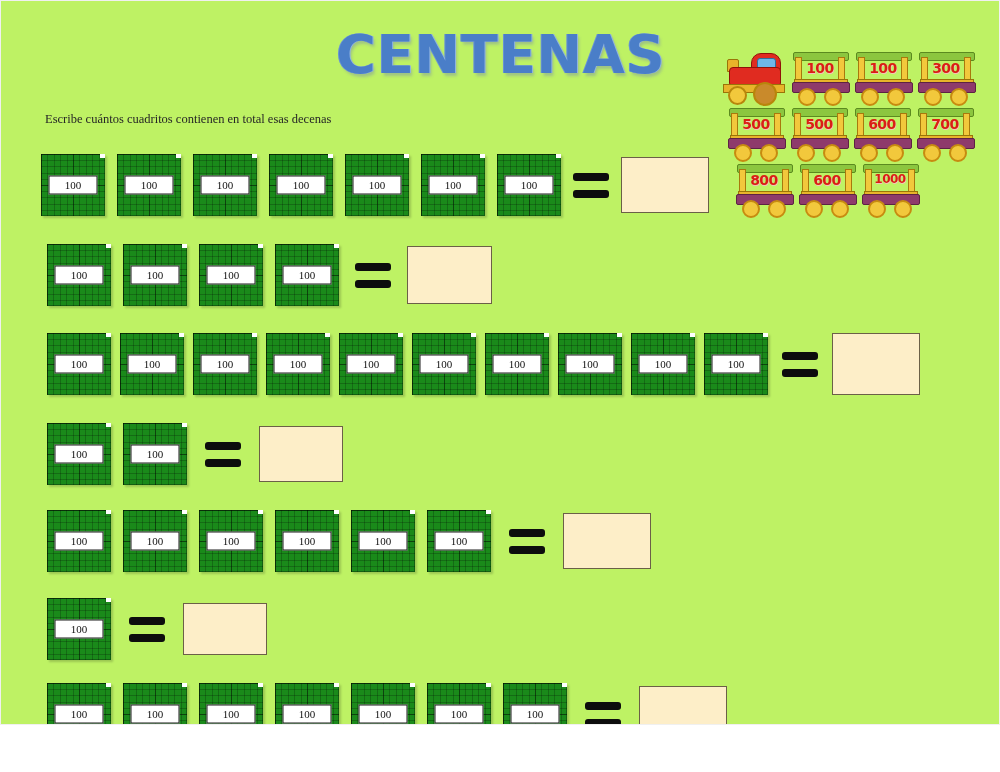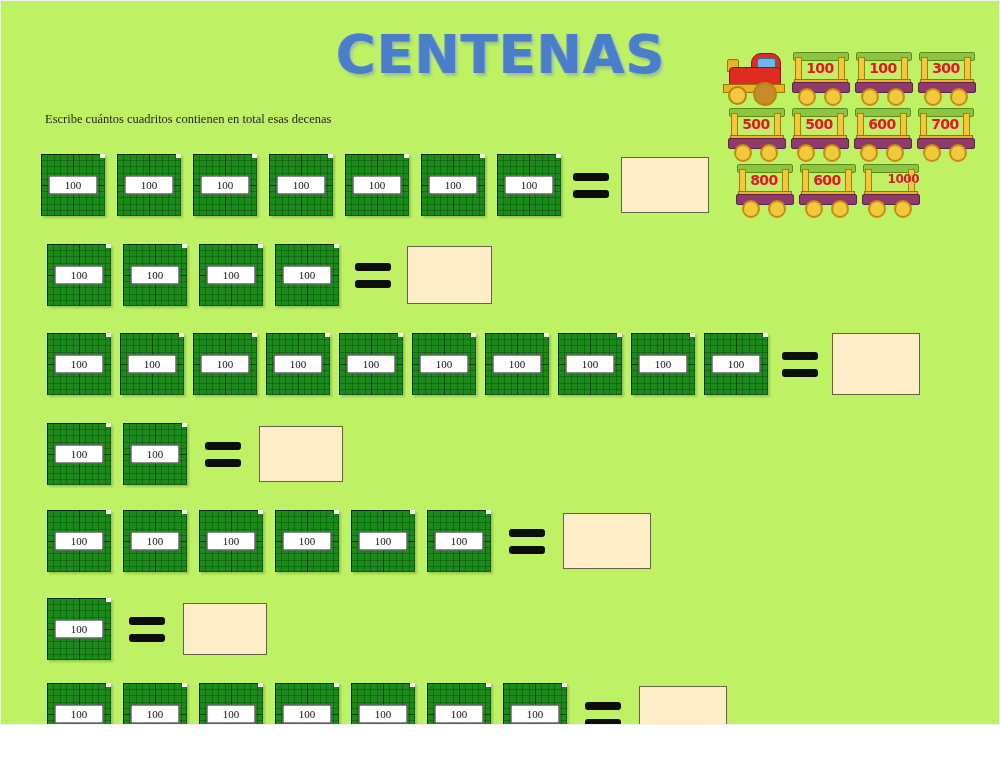--- a/index.html
+++ b/index.html
@@ -236,21 +236,21 @@
     position: absolute;
     left: 0; right: 0; top: 9px;
     text-align: center;
     font-family: "DejaVu Sans", sans-serif;
     font-size: 14px;
     font-weight: bold;
     color: #d91f14;
     text-shadow: 0.5px 0.5px 0 #f7c0bb;
     letter-spacing: -0.5px;
   }
-  .wagon .num.wide { font-size: 12px; text-align: right; }
+  .wagon .num.wide { font-size: 12px; }
   .wagon .chassis {
     position: absolute; left: 1px; top: 31px;
     width: 56px; height: 9px;
     background: #8e3a6b;
     border: 1px solid #5d2244;
     border-radius: 2px;
   }
   .wagon .deck {
     position: absolute; left: 3px; top: 28px;
     width: 52px; height: 5px;

